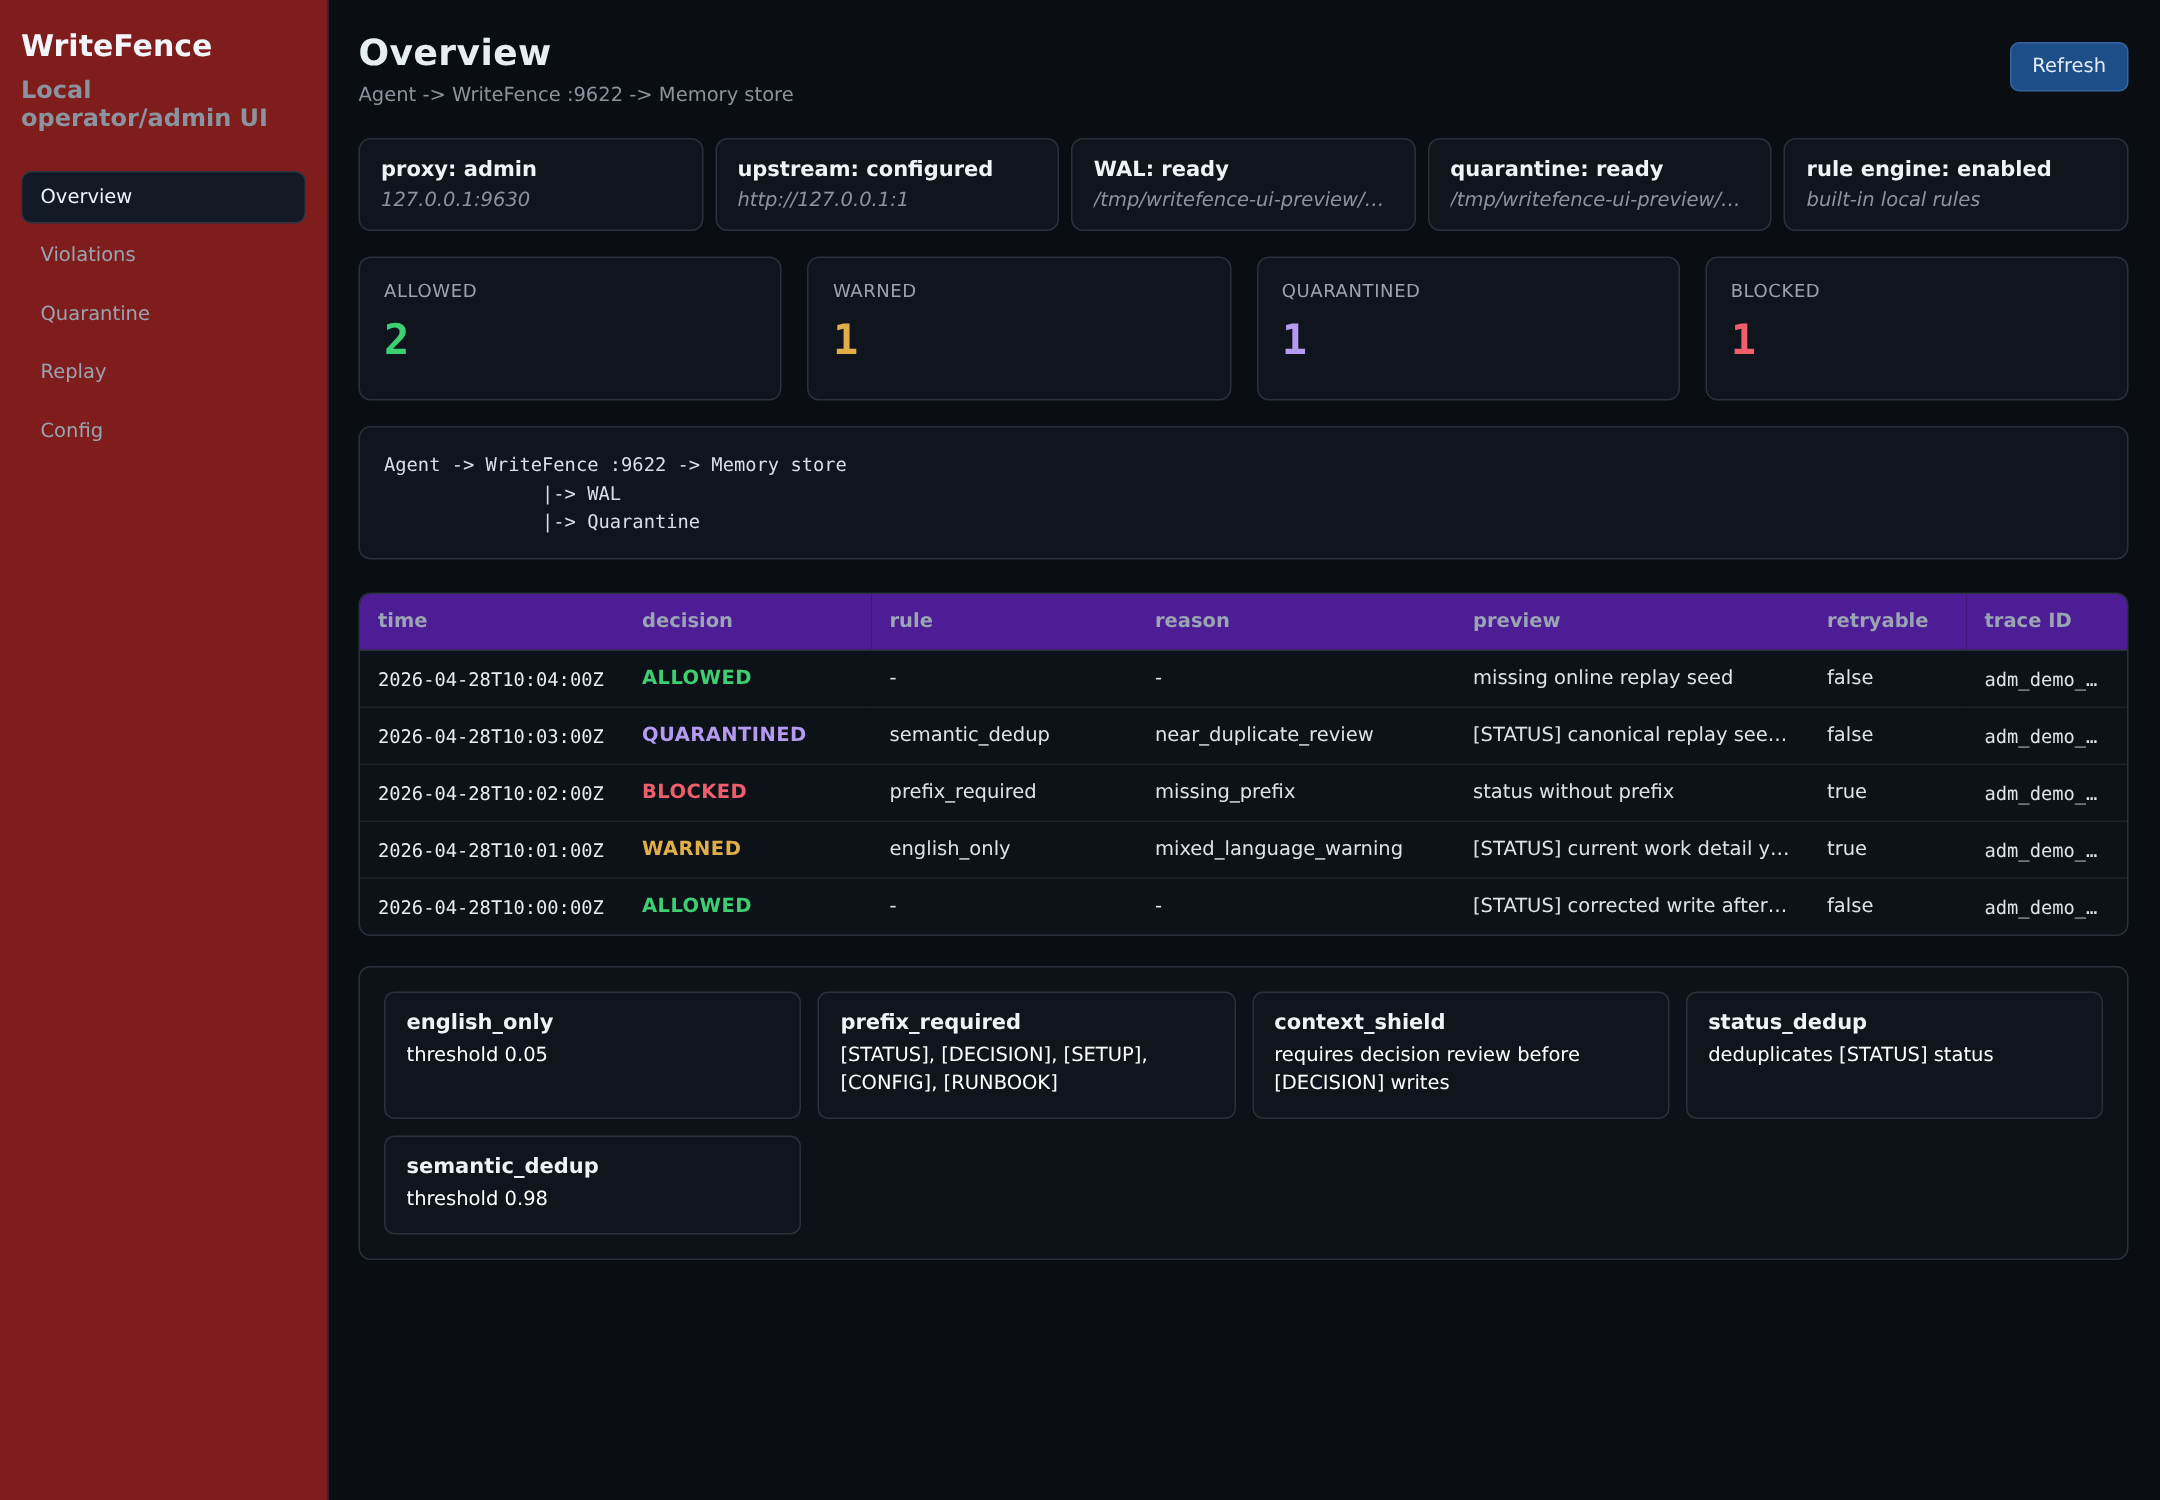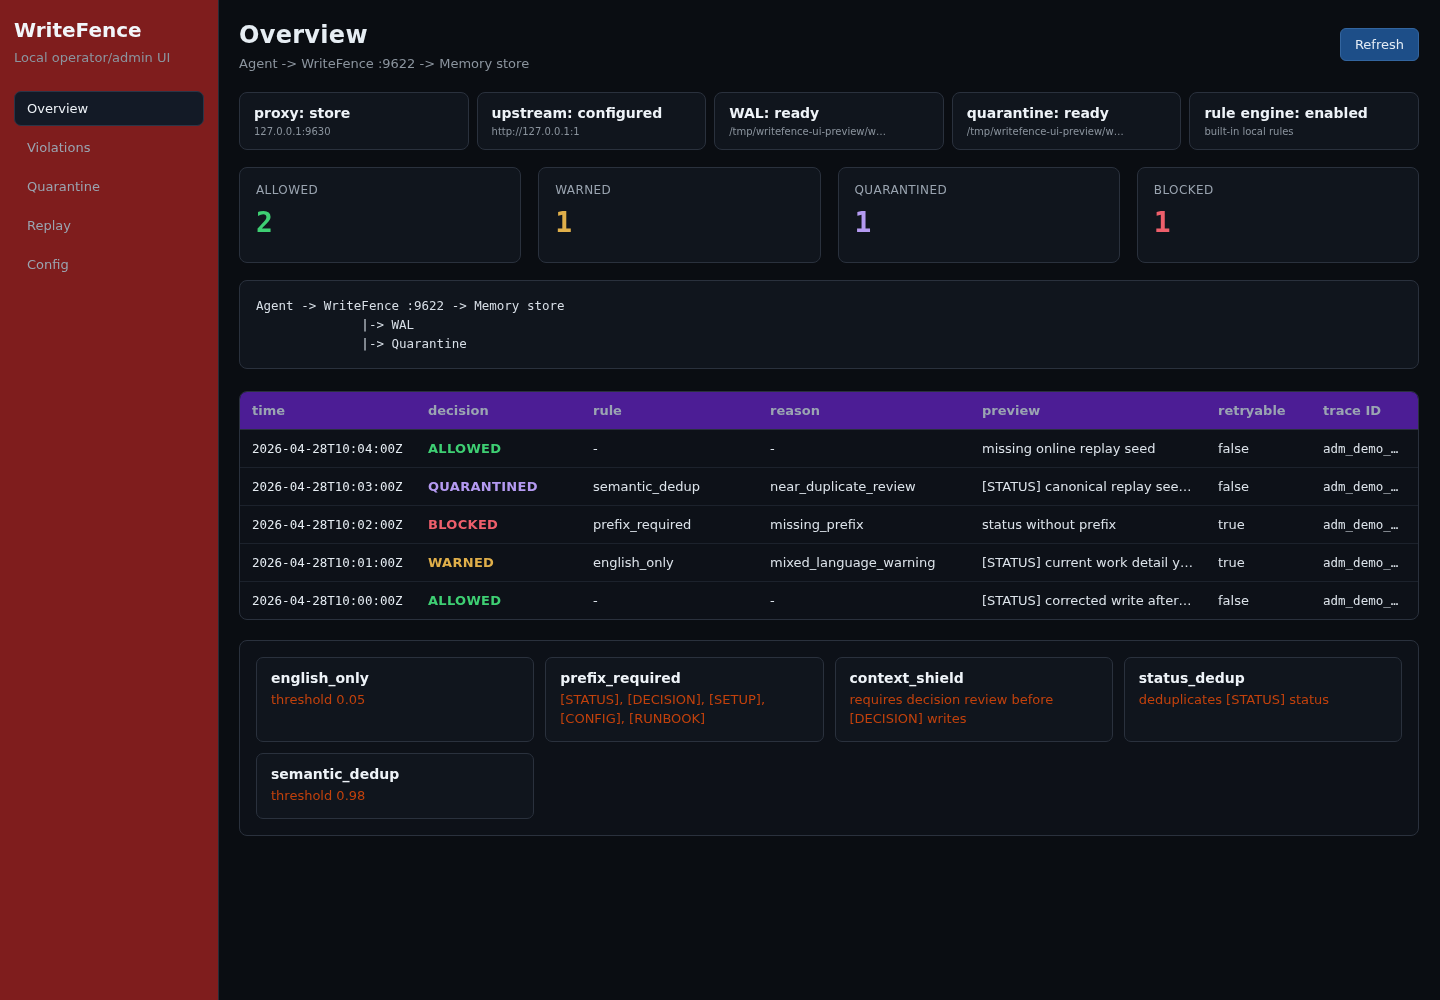--- a/index.html
+++ b/index.html
@@ -15,21 +15,21 @@
   
   .sidebar {
     width: 219px;
     min-width: 219px;
     height: 100%;
     background: #7f1d1d;
     border-right: 1px solid #252c37;
     padding: 18px 14px;
   }
   .brand { font-size: 20px; font-weight: bold; color: #f2f6fa; }
-  .brand-sub { font-size: 13px; color: #8b949e; margin-top: 8px; }
+  .brand-sub { font-size: 16px; color: #8b949e; margin-top: 8px; font-weight: bold; }
   .nav { margin-top: 26px; display: flex; flex-direction: column; gap: 4px; }
   .nav-item {
     font-size: 13px;
     color: #9aa4b0;
     padding: 9px 12px;
     border-radius: 7px;
     border: 1px solid transparent;
     cursor: pointer;
   }
   .nav-item.active {
@@ -59,22 +59,22 @@
   .status-row { display: grid; grid-template-columns: repeat(5, 1fr); gap: 8px; margin-top: 21px; }
   .status-card {
     background: #10151d;
     border: 1px solid #2a313d;
     border-radius: 8px;
     padding: 12px 14px;
     overflow: hidden;
   }
   .status-card-title { font-size: 14px; font-weight: bold; color: #eef3f8; white-space: nowrap; }
   .status-card-detail {
-    font-size: 10px; color: #8b949e; margin-top: 5px;
-    white-space: nowrap; overflow: hidden; text-overflow: ellipsis;
+    font-size: 13px; color: #8b949e; margin-top: 5px;
+    white-space: nowrap; overflow: hidden; text-overflow: ellipsis; font-style: italic;
   }
 
   
   .stat-row { display: grid; grid-template-columns: repeat(4, 1fr); gap: 17px; margin-top: 17px; }
   .stat-card {
     background: #10151d;
     border: 1px solid #2a313d;
     border-radius: 8px;
     padding: 15px 16px 18px 16px;
     min-height: 96px;
@@ -147,21 +147,21 @@
   .rules-grid { display: grid; grid-template-columns: repeat(4, 1fr); gap: 11px; }
   .rule-card {
     background: #10151d;
     border: 1px solid #2a313d;
     border-radius: 7px;
     padding: 12px 14px;
     min-height: 60px;
     overflow: hidden;
   }
   .rule-name { font-size: 14px; font-weight: bold; color: #eef3f8; }
-  .rule-desc { font-size: 13px; color: #c2410c; margin-top: 5px; line-height: 1.45; }
+  .rule-desc { font-size: 13px; color: #ffffff; margin-top: 5px; line-height: 1.45; }
 </style>
 </head>
 <body>
 
 <aside class="sidebar">
   <div class="brand">WriteFence</div>
   <div class="brand-sub">Local operator/admin UI</div>
   <nav class="nav">
       <div class="nav-item active">
     <span>Overview</span>
@@ -186,21 +186,21 @@
   <div class="main-header">
     <div>
       <h1 class="page-title">Overview</h1>
       <div class="breadcrumb">Agent -&gt; WriteFence :9622 -&gt; Memory store</div>
     </div>
     <button class="refresh-btn">Refresh</button>
   </div>
 
   <div class="status-row">
       <div class="status-card">
-    <div class="status-card-title">proxy: store</div>
+    <div class="status-card-title">proxy: admin</div>
     <div class="status-card-detail">127.0.0.1:9630</div>
   </div>
       <div class="status-card">
     <div class="status-card-title">upstream: configured</div>
     <div class="status-card-detail">http://127.0.0.1:1</div>
   </div>
       <div class="status-card">
     <div class="status-card-title">WAL: ready</div>
     <div class="status-card-detail">/tmp/writefence-ui-preview/w…</div>
   </div>

